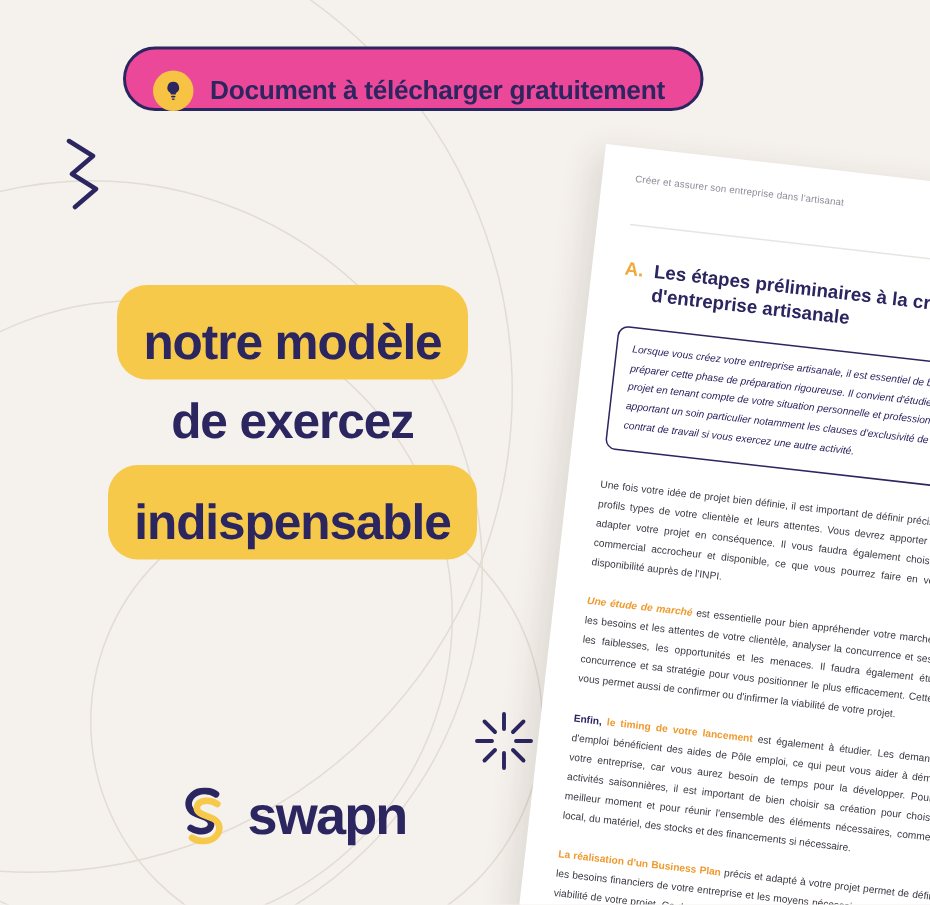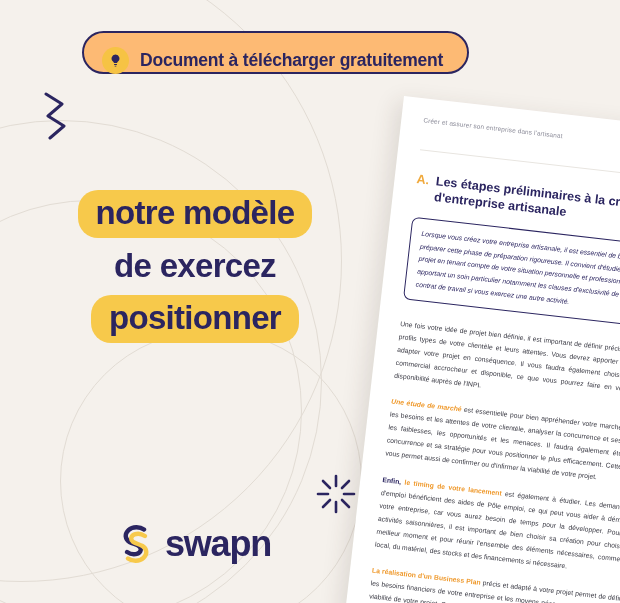--- a/index.html
+++ b/index.html
@@ -50,21 +50,21 @@
 
   
   .banner {
     position: absolute;
     left: 82px;
     top: 31px;
     height: 43px;
     padding: 16px 24px 0 18px;
     border: 2.5px solid #2b2560;
     border-radius: 22px;
-    background: #fdba74;
+    background: #ec4899;
     display: flex;
     align-items: center;
     gap: 11px;
     box-sizing: border-box;
   }
   .banner-text {
     font-size: 17.5px;
     font-weight: bold;
     color: #2b2560;
     letter-spacing: -0.2px;
@@ -99,21 +99,21 @@
     display: block;
   }
   .hl-row {
     display: flex;
     justify-content: center;
     margin: 4px 0;
   }
   .hl-hi {
     background: #f7c94b;
     border-radius: 20px;
-    padding: 3px 18px 5px 18px;
+    padding: 18px 18px 5px 18px;
     display: inline-block;
     font-size: 33px;
     font-weight: bold;
     color: #2b2560;
     line-height: 1.2;
     letter-spacing: -0.7px;
     white-space: nowrap;
   }
   .hl-plain {
     padding: 3px 18px 5px 18px;
@@ -260,21 +260,21 @@
 </div>
 
 <div class="headline">
   <div class="hl-row">
     <span class="hl-hi">notre modèle</span>
   </div>
   <div class="hl-row">
     <span class="hl-line hl-plain">de exercez</span>
   </div>
   <div class="hl-row">
-    <span class="hl-hi">positionner</span>
+    <span class="hl-hi">indispensable</span>
   </div>
 </div>
 
 <div class="logo-wrap">
   <svg class="logo-mark" viewBox="0 0 34 38">
     <path d="M25 4.5c-4-3-11.5-3.2-15.5.6-4.2 4 -3.4 9.3 1 11.9 3.2 1.9 7.2 2.3 9.6 4.2 2.8 2.2 1.9 6.2-1.6 7.4-3.2 1.1-7.6.3-10.4-1.6" fill="none" stroke="#2b2560" stroke-width="4.4" stroke-linecap="round"></path>
     <path d="M9 33.5c4 3 11.5 3.2 15.5-.6 4.2-4 3.4-9.3-1-11.9-3.2-1.9-7.2-2.3-9.6-4.2-2.8-2.2-1.9-6.2 1.6-7.4 3.2-1.1 7.6-.3 10.4 1.6" fill="none" stroke="#f7c94b" stroke-width="4.4" stroke-linecap="round"></path>
   </svg>
   <span class="logo-text">swapn</span>
 </div>

